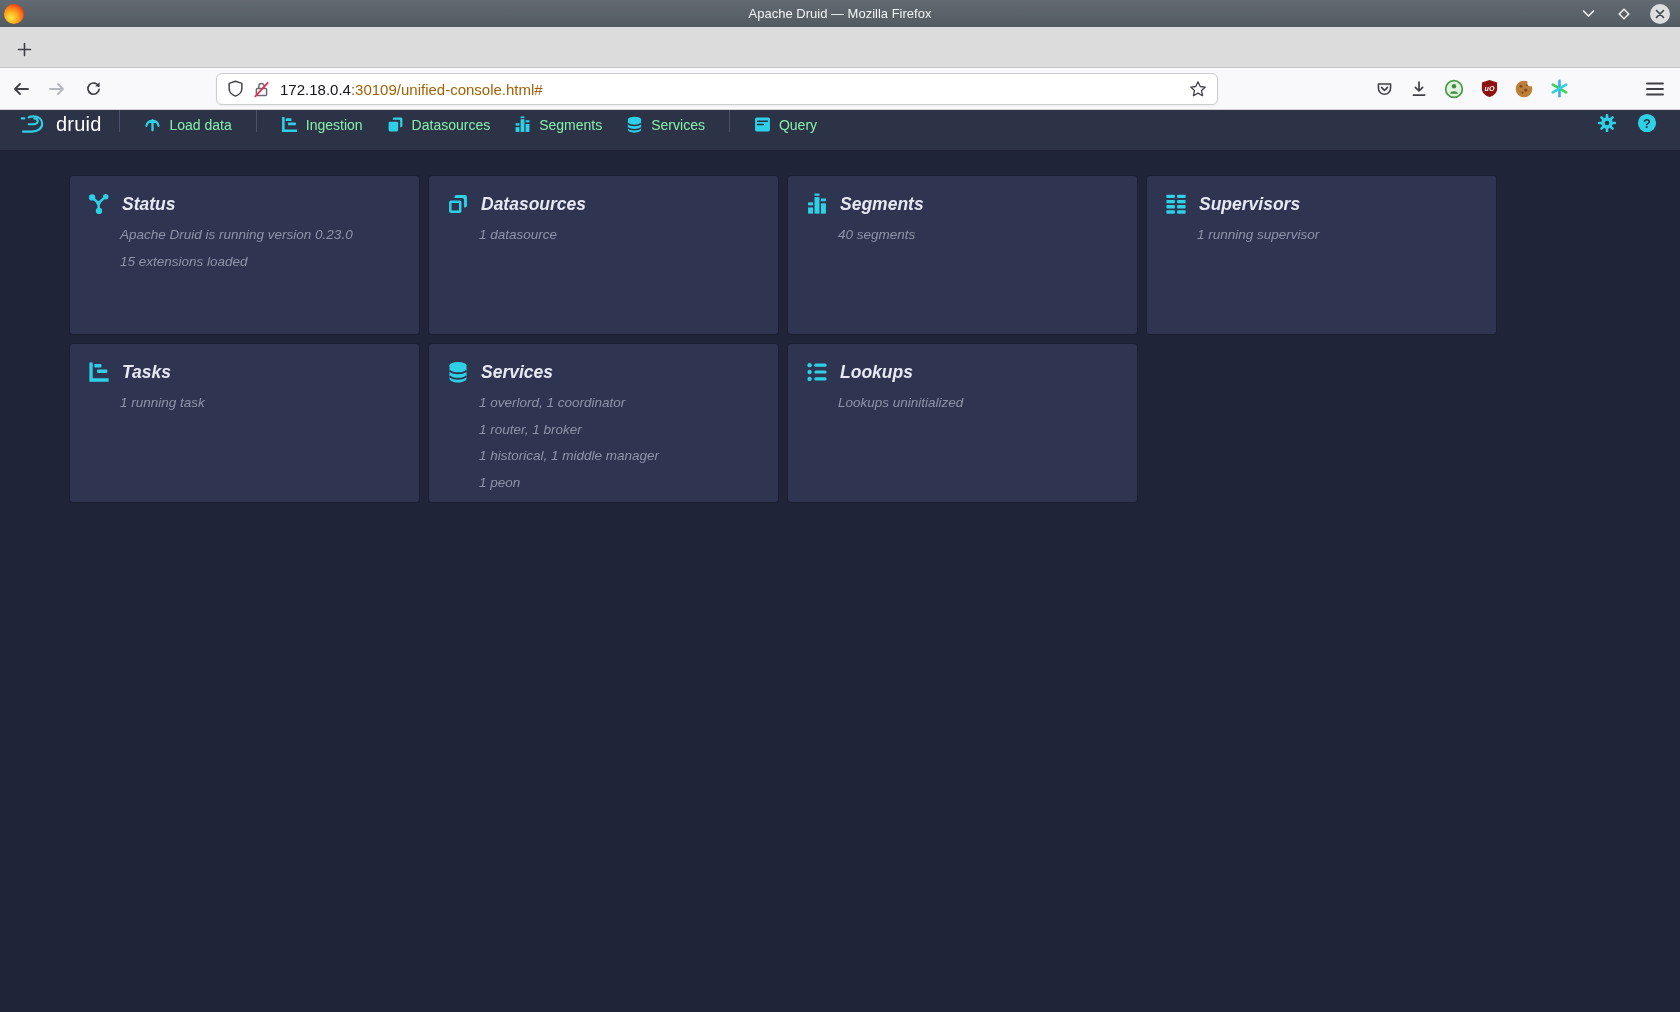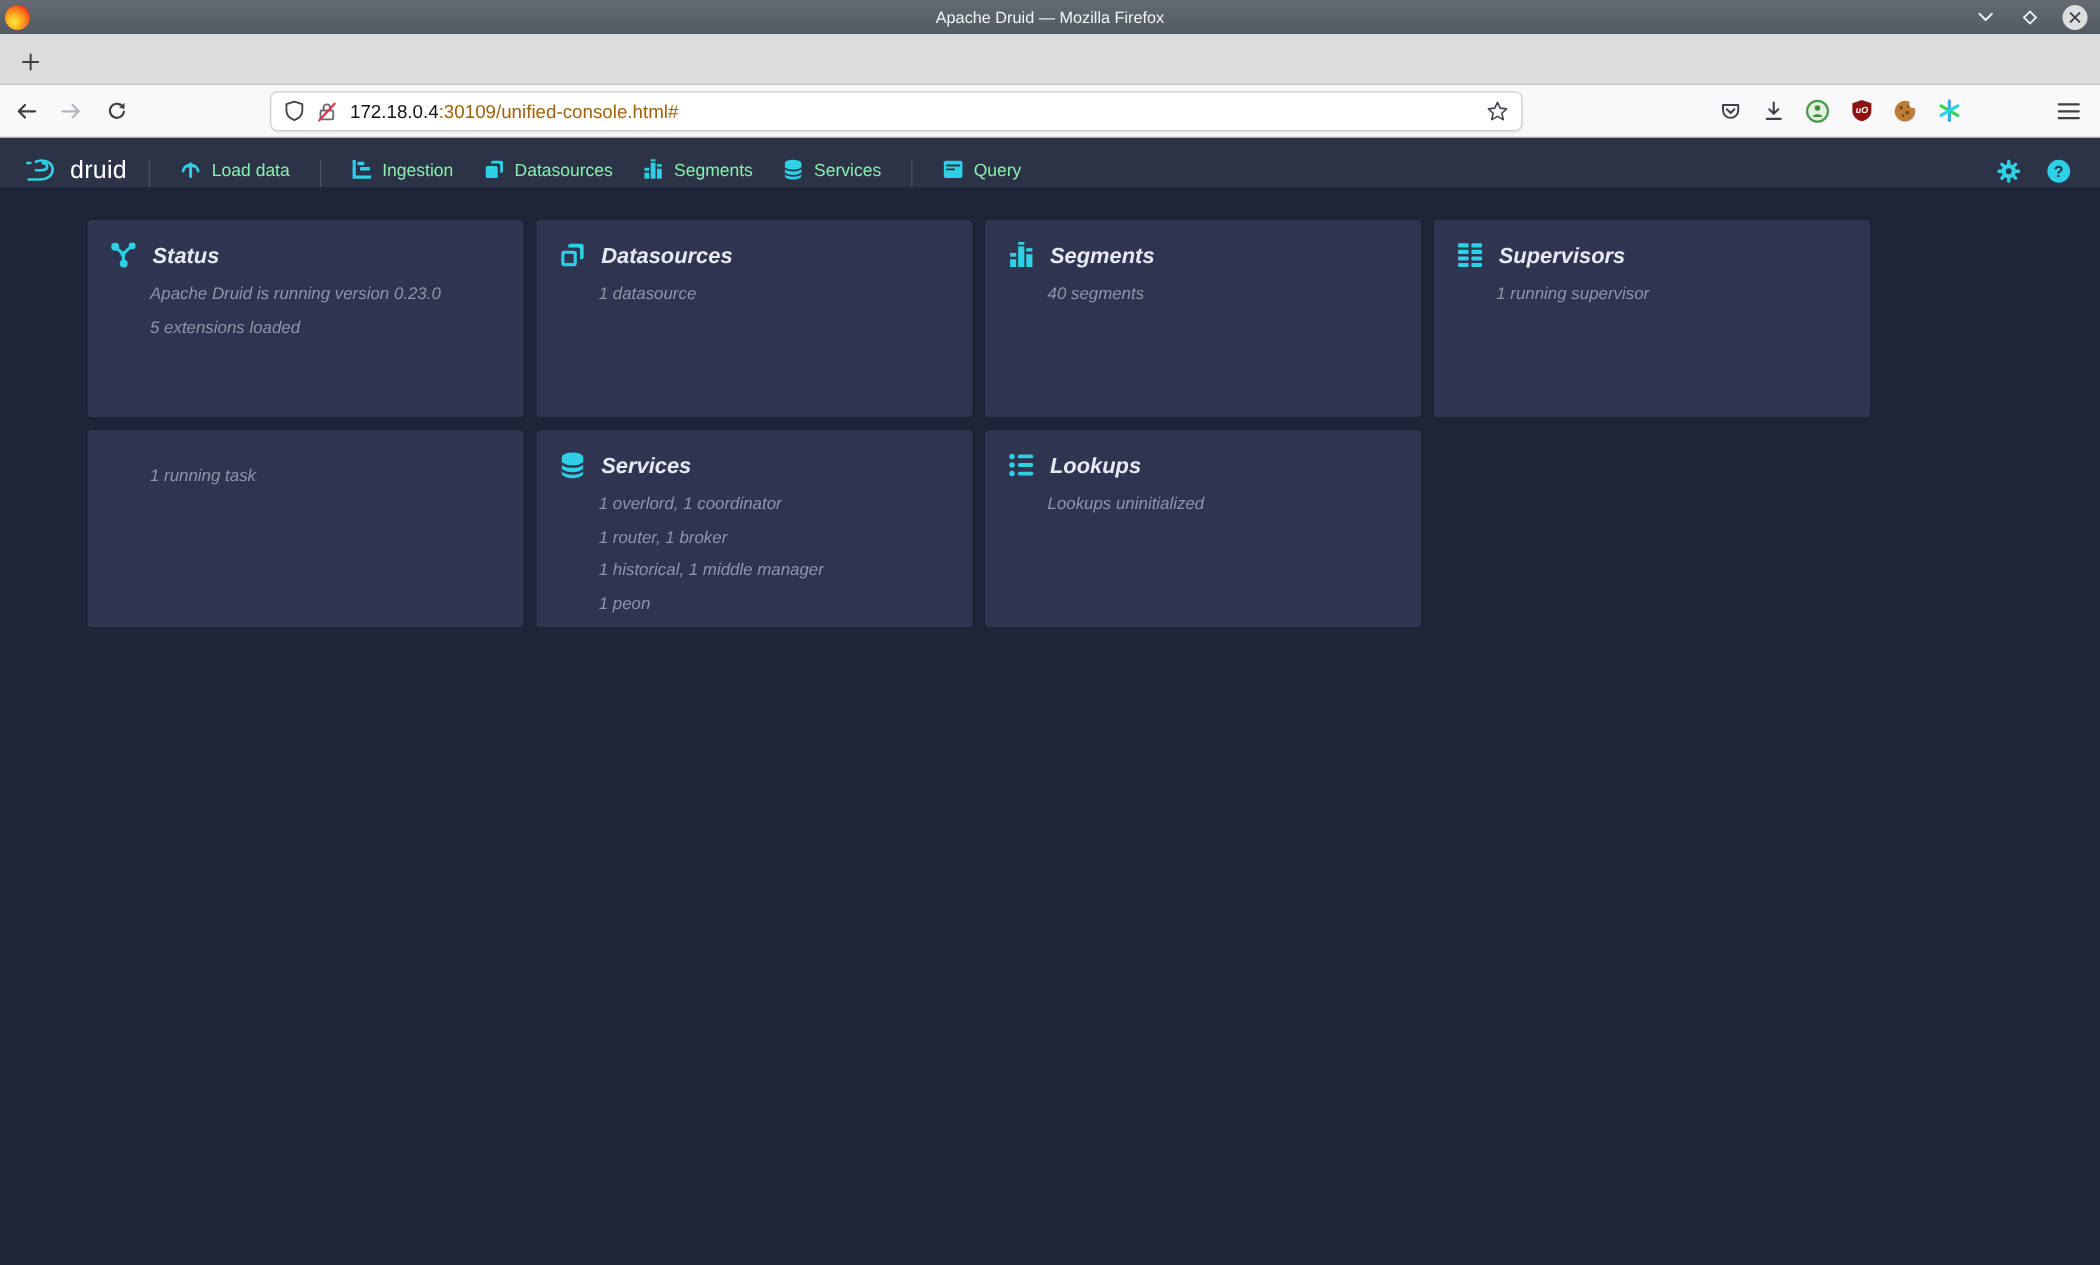--- a/index.html
+++ b/index.html
@@ -36,21 +36,21 @@
   .urlbar { position:absolute; left:216px; width:1002px; height:32px; top:5px; background:#ffffff;
     border:1px solid #ccccd3; border-radius:6px; display:flex; align-items:center;
     padding:0 10px; box-shadow:0 1px 2px rgba(0,0,0,.06); }
   .url-text { margin-left:10px; font-size:15px; color:#15141a; flex:1; white-space:nowrap; overflow:hidden; }
   .url-text .muted { color:#a16207; }
   .ext-cluster { position:absolute; right:110px; display:flex; align-items:center; gap:13px;font-style:italic; }
   .ext-btn { width:22px; height:22px; display:flex; align-items:center; justify-content:center; }
   .menu-cluster { position:absolute; right:14px; display:flex; align-items:center; gap:14px; }
 
   
-  .druid-header { height:40px; background:#2d3347; display:flex; align-items:flex-end; padding:0 14px; }
+  .druid-header { height:40px; background:#2d3347; display:flex; align-items:flex-start; padding:0 14px; }
   .brand { display:flex; align-items:center; gap:8px; padding:0 6px; }
   .brand-text { color:#ffffff; font-size:20px; font-weight:500; letter-spacing:.2px; }
   .hdr-divider { width:1px; height:22px; background:#4a5069; margin:0 12px; }
   .hdr-item { display:flex; align-items:center; gap:8px; padding:6px 12px; border-radius:3px;
     cursor:pointer; }
   .hdr-item span { color:#86efac; font-size:14px; }
   .hdr-right { margin-left:auto; display:flex; align-items:center; gap:14px; padding-right:6px; }
   .icon-btn { width:26px; height:26px; display:flex; align-items:center; justify-content:center; }
 
   
@@ -286,21 +286,21 @@
           <path d="M3.2 3.4 L7.6 7.4 M12.6 2.8 L7.6 7.4 M7.6 7.4 L7.9 12.8" stroke="#2ed0e6" stroke-width="1.8"></path>
           <circle cx="3" cy="3.2" r="2.3" fill="#2ed0e6"></circle>
           <circle cx="12.9" cy="2.7" r="2" fill="#2ed0e6"></circle>
           <circle cx="8" cy="13" r="2.3" fill="#2ed0e6"></circle>
           <circle cx="7.6" cy="7.4" r="1.5" fill="#2ed0e6"></circle>
         </svg>
         <div class="card-title">Status</div>
       </div>
       <div class="card-lines">
         <div class="card-line">Apache Druid is running version 0.23.0</div>
-        <div class="card-line">5 extensions loaded</div>
+        <div class="card-line">15 extensions loaded</div>
       </div>
     </div>
 
     <div class="card">
       <div class="card-head">
         <svg width="22" height="22" viewBox="0 0 16 16">
           <rect x="5.5" y="1.5" width="9" height="9" rx="1.4" fill="#2ed0e6"></rect>
           <rect x="3.4" y="3.6" width="9" height="9" rx="1.4" fill="#2f3450"></rect>
           <rect x="1.5" y="5.5" width="9" height="9" rx="1.4" fill="#2ed0e6"></rect>
           <rect x="3.3" y="7.3" width="5.4" height="5.4" fill="#2f3450"></rect>
@@ -344,20 +344,28 @@
           </g>
         </svg>
         <div class="card-title">Supervisors</div>
       </div>
       <div class="card-lines">
         <div class="card-line">1 running supervisor</div>
       </div>
     </div>
 
     <div class="card">
+      <div class="card-head">
+        <svg width="22" height="22" viewBox="0 0 16 16">
+          <path d="M1 1 h2.4 v11.6 H15 V15 H1 Z" fill="#2ed0e6"></path>
+          <rect x="4.6" y="2.2" width="5.2" height="2.6" rx=".6" fill="#2ed0e6"></rect>
+          <rect x="6.6" y="6.2" width="7.4" height="2.6" rx=".6" fill="#2ed0e6"></rect>
+        </svg>
+        <div class="card-title">Tasks</div>
+      </div>
       <div class="card-lines">
         <div class="card-line">1 running task</div>
       </div>
     </div>
 
     <div class="card">
       <div class="card-head">
         <svg width="22" height="22" viewBox="0 0 16 16">
           <path d="M1.8 3.2 v9.6 c0 1.7 2.8 2.9 6.2 2.9 s6.2-1.2 6.2-2.9 V3.2 Z" fill="#2ed0e6"></path>
           <ellipse cx="8" cy="3.2" rx="6.2" ry="2.5" fill="#2ed0e6"></ellipse>

